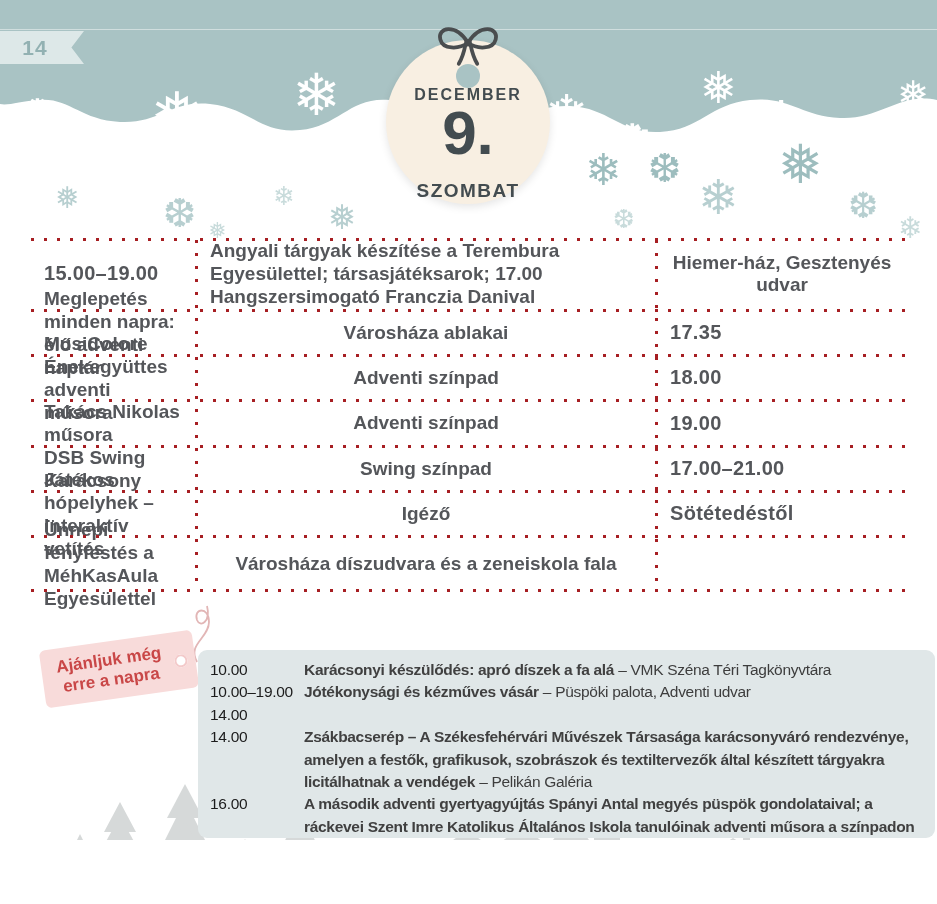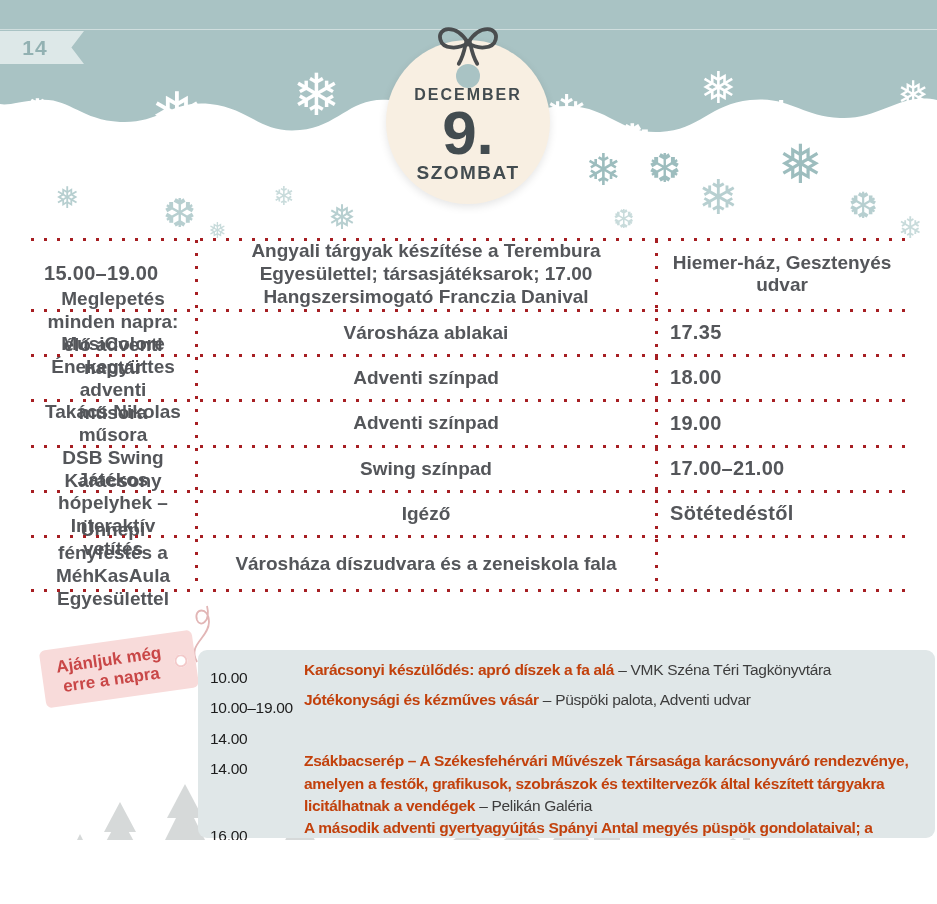--- a/index.html
+++ b/index.html
@@ -15,30 +15,30 @@
   .ribbon span{font-size:21px;font-weight:bold;color:#92b1b2;margin-right:14px;letter-spacing:1px;}
 
   .flake{position:absolute;z-index:2;font-family:"DejaVu Sans",sans-serif;line-height:1;pointer-events:none;}
 
   
   .badge{position:absolute;left:386px;top:40px;width:164px;height:164px;border-radius:50%;
          background:#f8efe2;box-shadow:0 3px 8px rgba(0,0,0,.10);z-index:4;text-align:center;}
   .badge .hole{position:absolute;left:70px;top:24px;width:24px;height:24px;border-radius:50%;background:#a9c3c4;}
   .badge .month{margin-top:46px;font-size:16px;font-weight:bold;letter-spacing:2px;color:#434c50;}
   .badge .day{font-size:62px;font-weight:bold;color:#434c50;line-height:58px;}
-  .badge .weekday{font-size:19px;font-weight:bold;letter-spacing:1.5px;color:#434c50;margin-top:0;}
+  .badge .weekday{font-size:19px;font-weight:bold;letter-spacing:1.5px;color:#434c50;margin-top:18px;}
   .bow-svg{position:absolute;left:430px;top:16px;z-index:5;}
 
   
   .table{position:absolute;left:30px;top:237px;width:878px;height:355px;z-index:3;
          display:grid;grid-template-columns:166px 460px 252px;
          grid-template-rows:73px 45px 45px 46px 45px 45px 56px;}
   .cell{display:flex;align-items:center;color:#54565a;font-weight:bold;}
   .cell.time{justify-content:flex-start;padding-left:14px;font-size:20px;letter-spacing:.3px;}
-  .cell.program{justify-content:center;text-align:center;font-size:19px;line-height:23px;padding:0 14px;}
+  .cell.program{justify-content:center;font-size:19px;line-height:23px;padding:0 14px;}
   .cell.location{justify-content:center;text-align:center;font-size:19px;line-height:22px;padding:0 6px;}
   .hline{position:absolute;left:0;width:878px;height:5px;z-index:4;
          background-image:radial-gradient(circle 2px at 2.5px 2.5px,#a61e22 95%,rgba(0,0,0,0));
          background-size:13px 5px;background-repeat:repeat-x;}
   .vline{position:absolute;top:2px;width:5px;height:352px;z-index:4;
          background-image:radial-gradient(circle 2px at 2.5px 2.5px,#a61e22 95%,rgba(0,0,0,0));
          background-size:5px 13px;background-repeat:repeat-y;}
 
   
   .tag{position:absolute;left:42px;top:640px;width:154px;height:58px;background:#f8dbda;border-radius:6px;
@@ -46,23 +46,23 @@
        padding-right:18px;box-sizing:border-box;}
   .tag .t1,.tag .t2{color:#c94747;font-weight:bold;font-size:17px;text-align:center;line-height:20px;}
   .tag .hole2{position:absolute;right:8px;top:23px;width:13px;height:13px;border-radius:50%;background:#fff;
               box-shadow:0 0 0 2px #f3caca inset;}
   .string-svg{position:absolute;left:175px;top:592px;z-index:2;}
 
   
   .panel{position:absolute;left:198px;top:650px;width:737px;height:188px;background:#e0e7e8;border-radius:9px;
          z-index:3;box-sizing:border-box;padding:9px 14px 0 12px;}
   .item{display:grid;grid-template-columns:92px 1fr;column-gap:2px;}
-  .item .itime{font-size:15.5px;color:#1c1c1c;line-height:22.4px;letter-spacing:-.3px;margin-top:8px;}
+  .item .itime{font-size:15.5px;color:#1c1c1c;line-height:22.4px;letter-spacing:-.3px;}
   .item .itext{font-size:15.5px;line-height:22.4px;letter-spacing:-.3px;color:#3d3d3d;}
-  .item .itext b{color:#c2410c;}
+  .item .itext b{color:#404040;}
 
   
   .scene{position:absolute;left:0;top:754px;z-index:1;}
 </style>
 </head>
 <body>
 
 <div class="page">
 
   <svg class="band-svg" width="937" height="180" viewBox="0 0 937 180">

